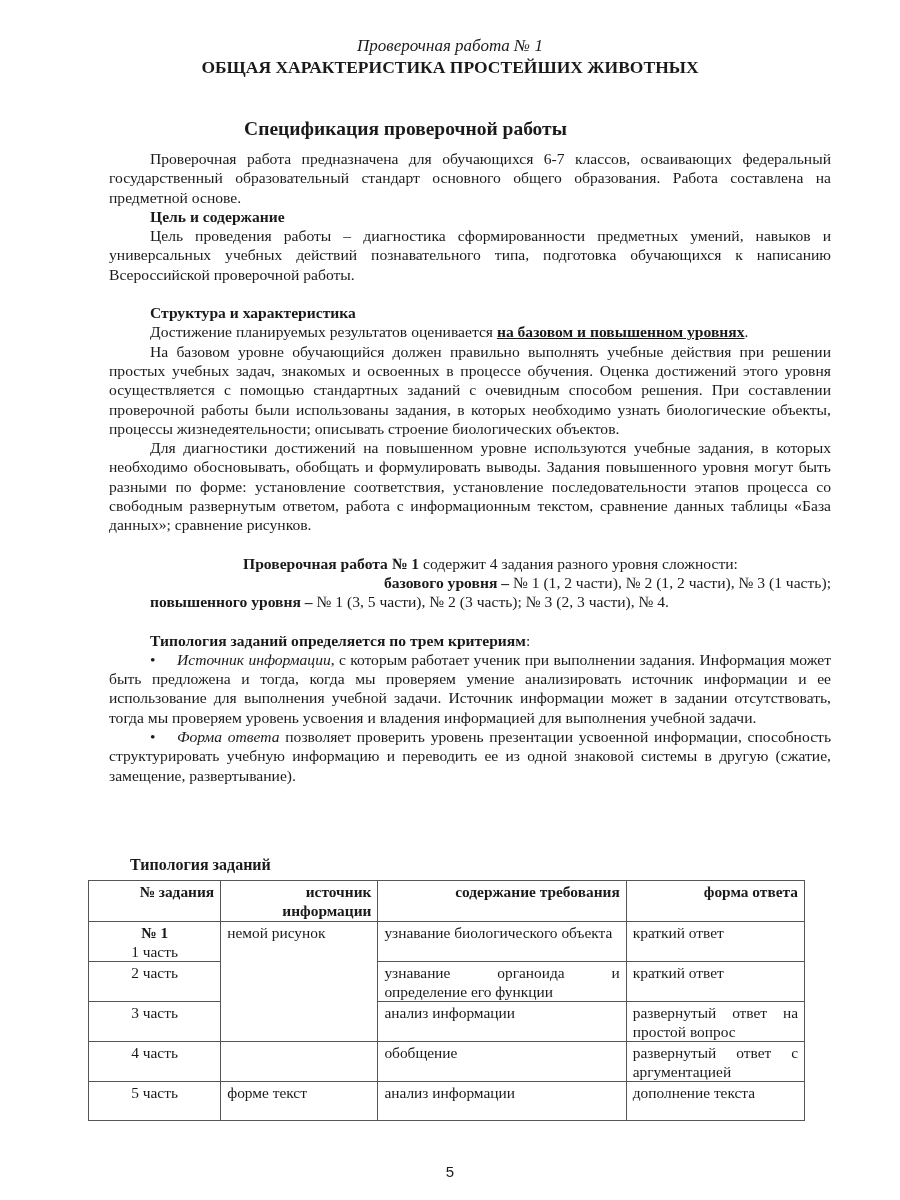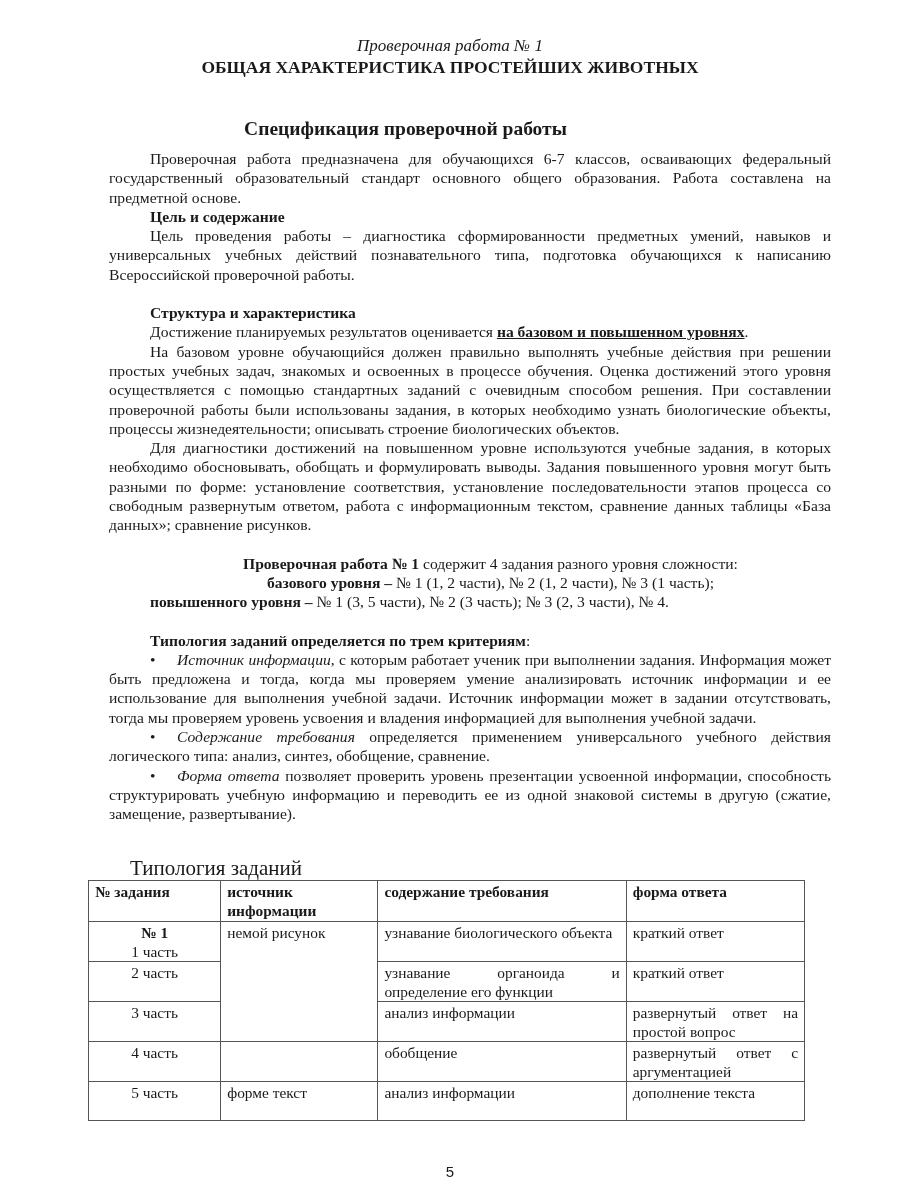--- a/index.html
+++ b/index.html
@@ -28,30 +28,30 @@
   }
   .p { margin: 0; text-indent: 41px; }
   .p-noind { margin: 0; padding-left: 41px; }
   .b { font-weight: bold; }
   .i { font-style: italic; }
   .u { text-decoration: underline; }
   .bullet { display: inline-block; width: 27px; text-indent: 0; }
   .gap { height: 19px; }
 
   .table-caption {
-    position: absolute; left: 130px; top: 856px; font-weight: normal; font-size: 21px;
+    position: absolute; left: 130px; top: 856px; font-weight: bold; font-size: 16px;
   }
   table.typ {
     position: absolute; left: 88px; top: 880px; width: 717px;
     border-collapse: collapse; font-size: 15.4px; line-height: 18.5px;
   }
   table.typ th, table.typ td {
     border: 1.3px solid #555; vertical-align: top; padding: 2px 6px 0 6px;
   }
-  table.typ th { font-weight: bold; text-align: left; height: 38px; }
+  table.typ th { font-weight: bold; text-align: right; height: 38px; }
   table.typ td { height: 36px; }
   td.num { text-align: center; }
   td.just { text-align: justify; text-align-last: left; }
   .col1 { width: 119px; } .col2 { width: 144px; } .col3 { width: 235px; } .col4 { width: 165px; }
   .page-number {
     position: absolute; top: 1163px; left: 0; width: 900px; text-align: center;
     font-family: "Liberation Sans", "DejaVu Sans", sans-serif; font-size: 15px;
   }
 </style>
 </head>
@@ -67,26 +67,25 @@
     <p class="p">Проверочная работа предназначена для обучающихся 6-7 классов, осваивающих федеральный государственный образовательный стандарт основного общего образования. Работа составлена на предметной основе.</p>
     <p class="p b">Цель и содержание</p>
     <p class="p">Цель проведения работы – диагностика сформированности предметных умений, навыков и универсальных учебных действий познавательного типа, подготовка обучающихся к написанию Всероссийской проверочной работы.</p>
     <div class="gap"></div>
     <p class="p b">Структура и характеристика</p>
     <p class="p"><span>Достижение планируемых результатов оценивается </span><span class="b u">на базовом и повышенном уровнях</span><span>.</span></p>
     <p class="p">На базовом уровне обучающийся должен правильно выполнять учебные действия при решении простых учебных задач, знакомых и освоенных в процессе обучения. Оценка достижений этого уровня осуществляется с помощью стандартных заданий с очевидным способом решения. При составлении проверочной работы были использованы задания, в которых необходимо узнать биологические объекты, процессы жизнедеятельности; описывать строение биологических объектов.</p>
     <p class="p">Для диагностики достижений на повышенном уровне используются учебные задания, в которых необходимо обосновывать, обобщать и формулировать выводы. Задания повышенного уровня могут быть разными по форме: установление соответствия, установление последовательности этапов процесса со свободным развернутым ответом, работа с информационным текстом, сравнение данных таблицы «База данных»; сравнение рисунков.</p>
     <div class="gap"></div>
     <p class="p-noind" style="text-align:center"><span class="b">Проверочная работа № 1</span><span> содержит 4 задания разного уровня сложности:</span></p>
-    <p class="p-noind" style="text-align:center"><span class="b">базового уровня –</span><span> № 1 (1, 2 части), № 2 (1, 2 части), № 3 (1 часть);</span></p>
+    <p class="p-noind" style="text-align:right"><span class="b">базового уровня –</span><span> № 1 (1, 2 части), № 2 (1, 2 части), № 3 (1 часть);</span></p>
     <p class="p-noind" style="text-align:left"><span class="b">повышенного уровня –</span><span> № 1 (3, 5 части), № 2 (3 часть); № 3 (2, 3 части), № 4.</span></p>
     <div class="gap"></div>
     <p class="p"><span class="b">Типология заданий определяется по трем критериям</span><span>:</span></p>
     <p class="p"><span class="bullet">•</span><span class="i">Источник информации</span><span>, с которым работает ученик при выполнении задания. Информация может быть предложена и тогда, когда мы проверяем умение анализировать источник информации и ее использование для выполнения учебной задачи. Источник информации может в задании отсутствовать, тогда мы проверяем уровень усвоения и владения информацией для выполнения учебной задачи.</span></p>
-    <p class="p"><span class="bullet">•</span><span class="i">Содержание требования</span><span> определяется применением универсального учебного действия логического типа: анализ, синтез, обобщение, сравнение.</span></p>
     <p class="p"><span class="bullet">•</span><span class="i">Форма ответа</span><span> позволяет проверить уровень презентации усвоенной информации, способность структурировать учебную информацию и переводить ее из одной знаковой системы в другую (сжатие, замещение, развертывание).</span></p>
   </div>
 
   <div class="table-caption">Типология заданий</div>
 
   <table class="typ">
     <thead>
       <tr>
         <th class="col1">№ задания</th>
         <th class="col2">источник информации</th>

